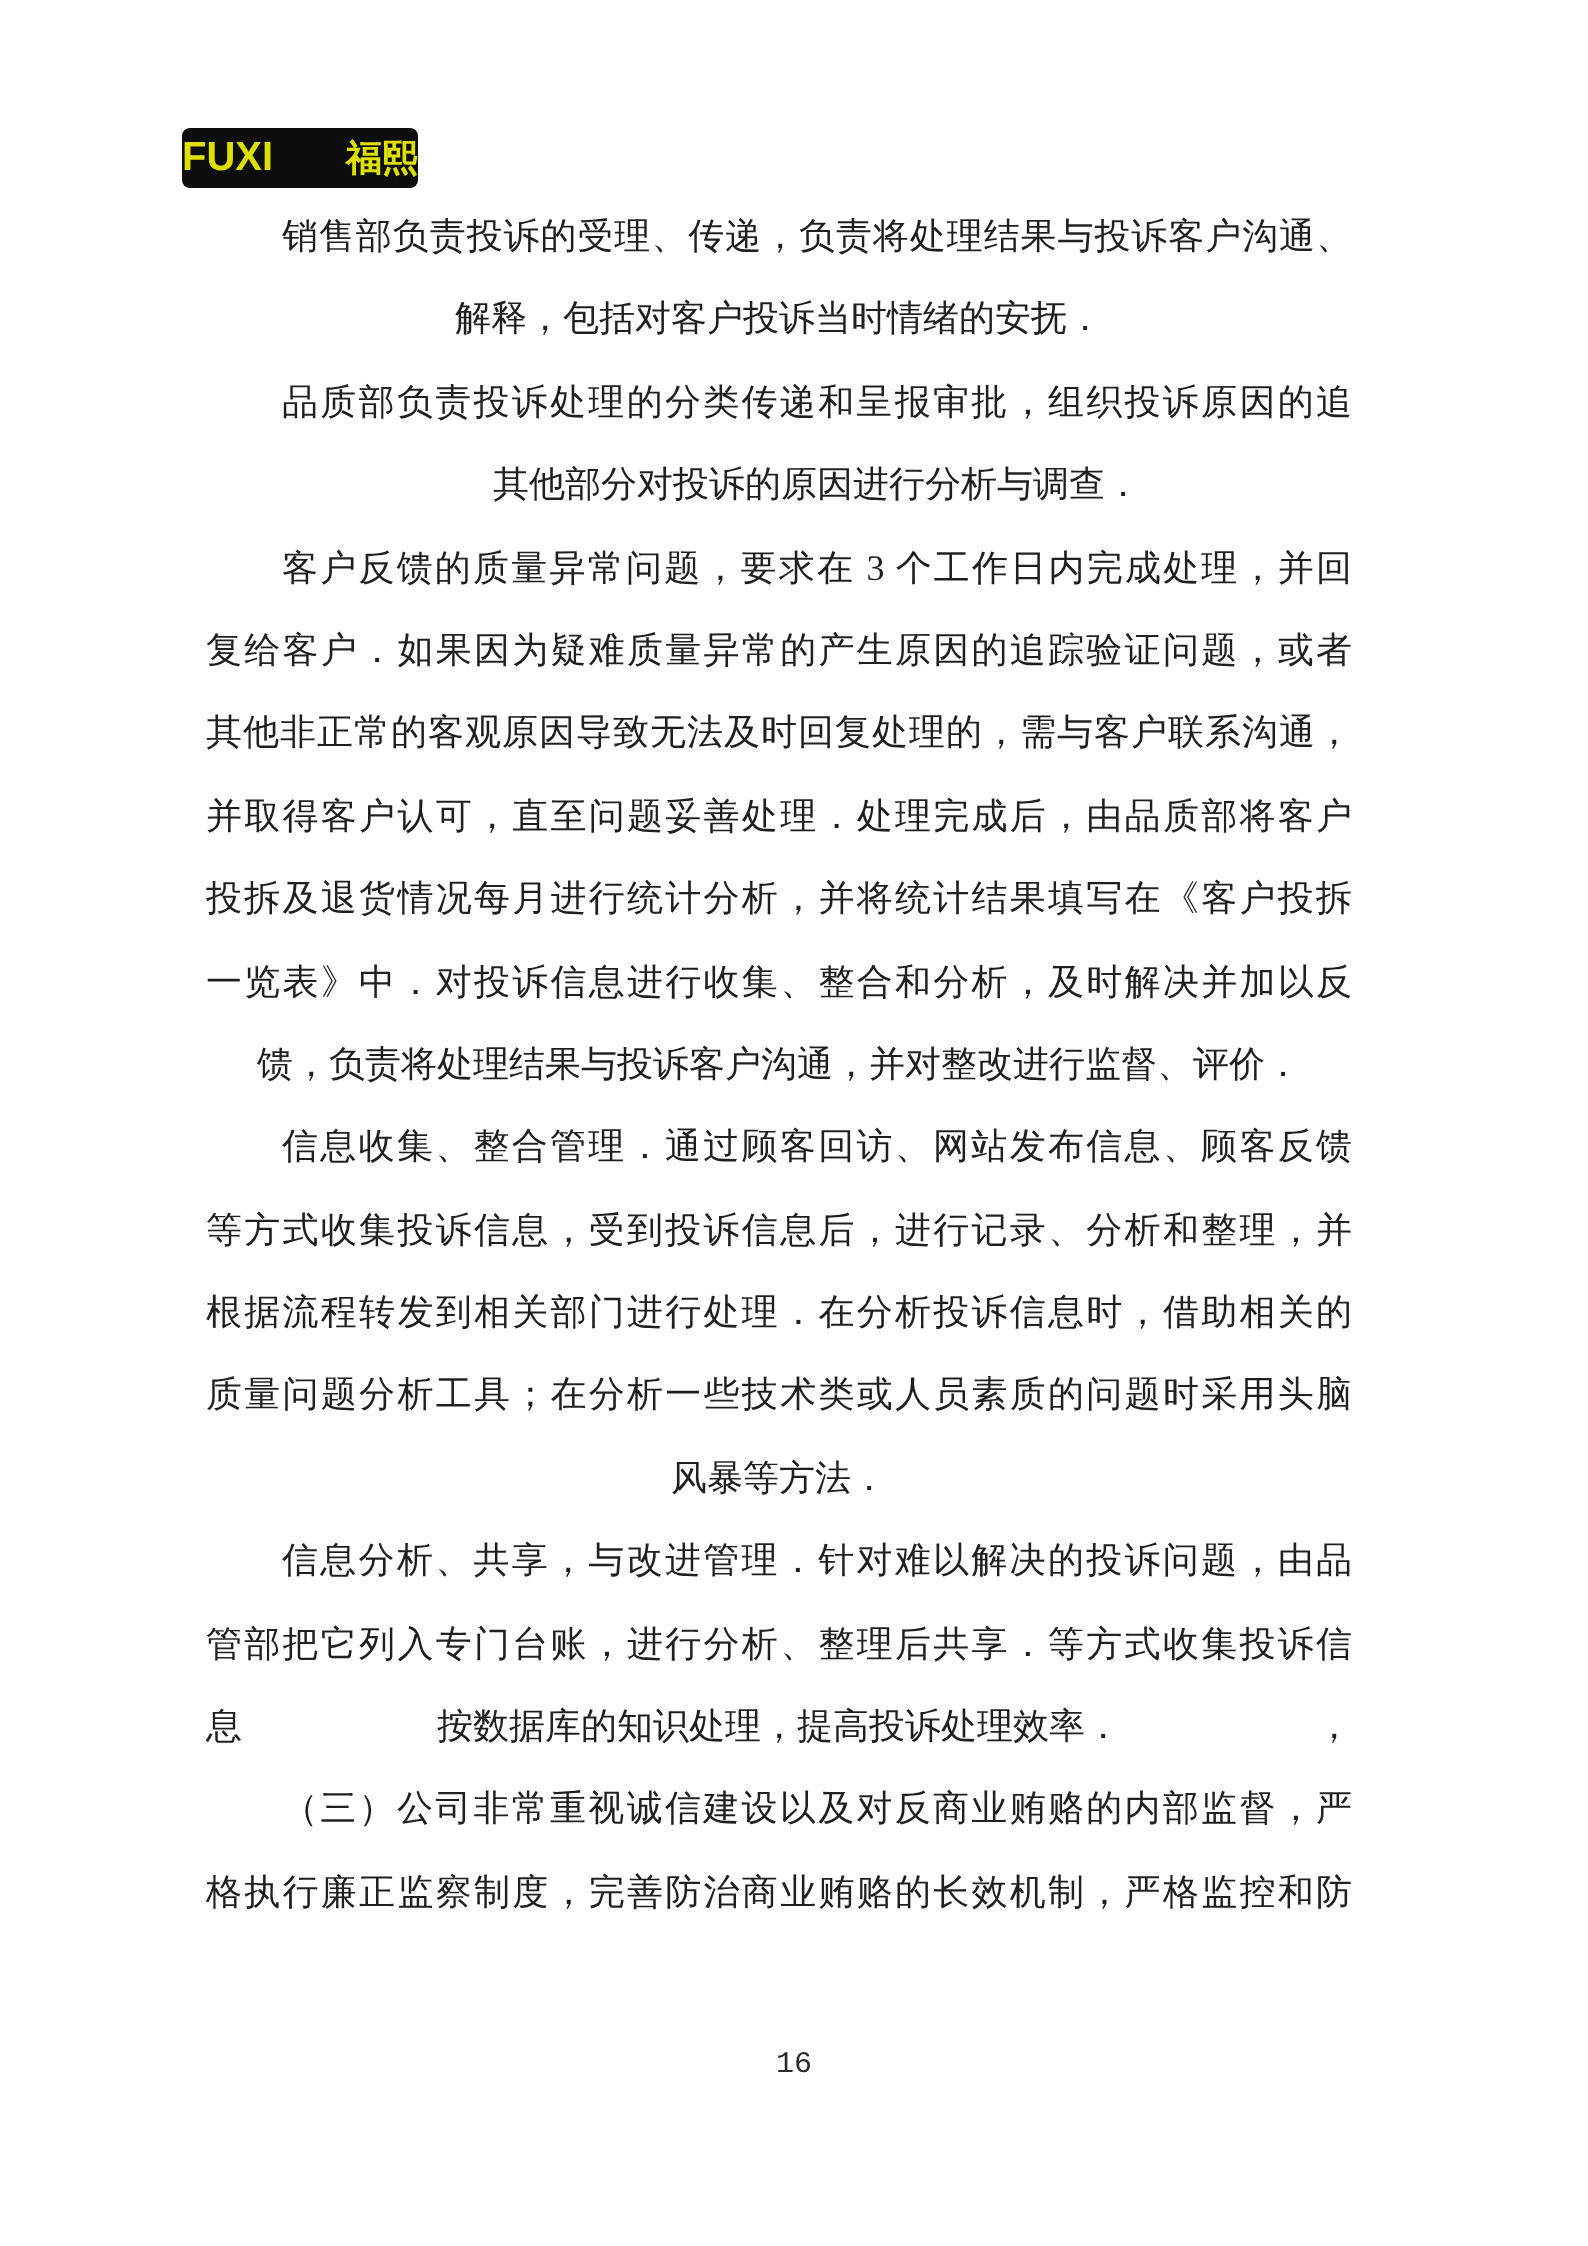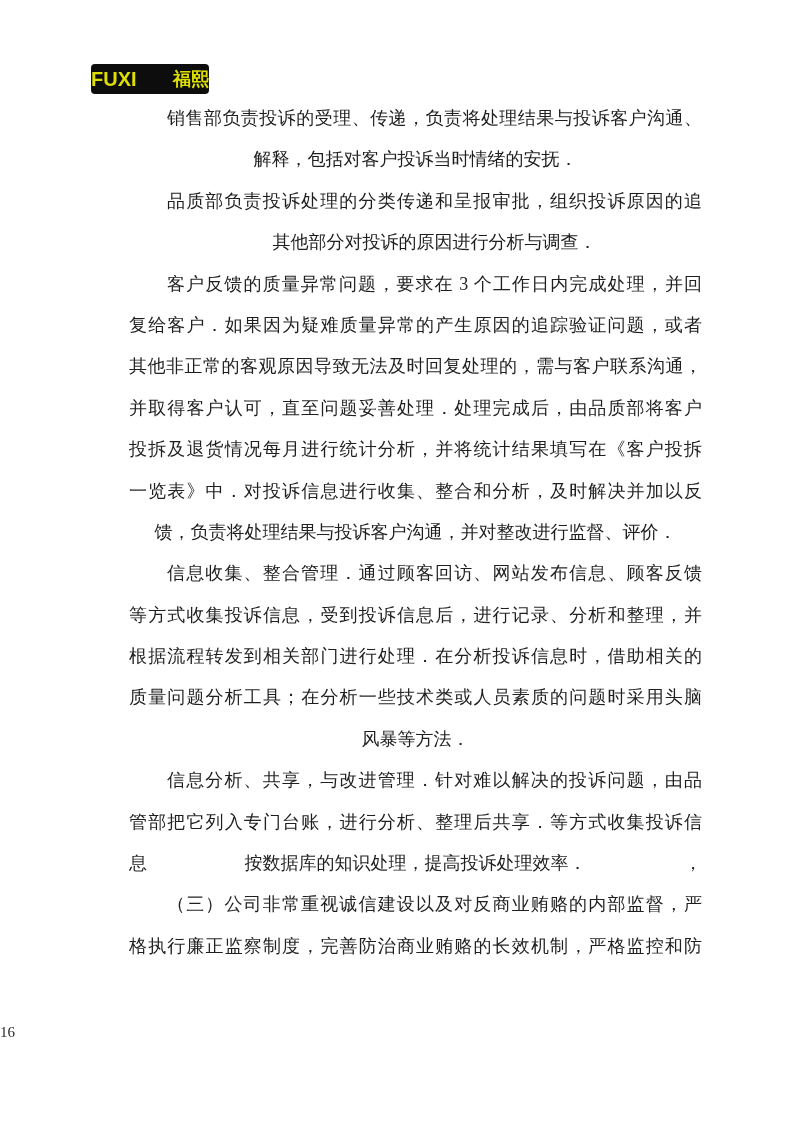--- a/index.html
+++ b/index.html
@@ -40,21 +40,21 @@
   }
   .logo-cjk {
     color: var(--logo-fg, #dcdf00);
     font-weight: 900;
     font-size: 18px;
     line-height: 1;
     margin-left: 32px;
   }
   .body-text {
     position: absolute;
-    left: 129px;
+    left: 103px;
     top: 98px;
     width: 573px;
     color: var(--text-color, #1f1f1f);
     font-size: 18px;
   }
   .line {
     height: 41.4px;
     line-height: 41.4px;
     text-align: center;
   }
@@ -64,23 +64,24 @@
   .line.justify {
     text-align: justify;
     text-align-last: justify;
     text-justify: inter-character;
   }
   .footer {
     position: absolute;
     left: 0;
     top: 1024px;
     width: 100%;
+    text-align: center;
     font-size: 15px;
     color: #2b2b2b;
-    font-family: Liberation Serif, serif;
+    font-family: Liberation Mono, monospace;
   }
 </style>
 </head>
 <body>
 
 <div class="page">
 
   <div class="logo">
     <span class="logo-latin">FUXI</span>
     <span class="logo-cjk">福熙</span>

